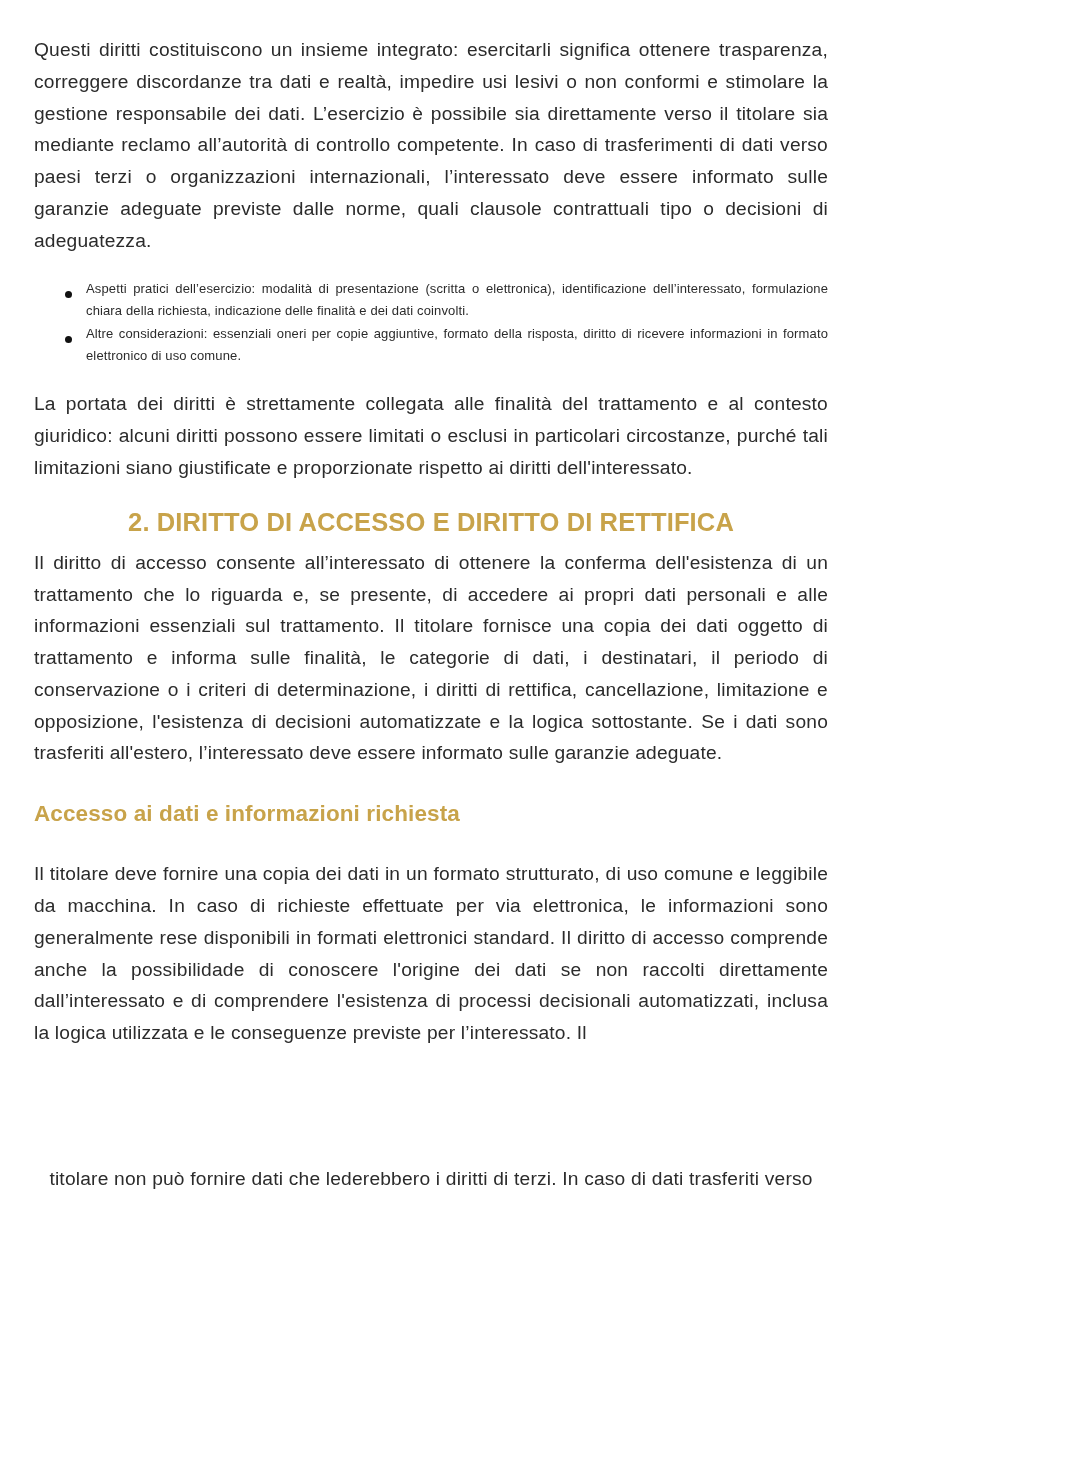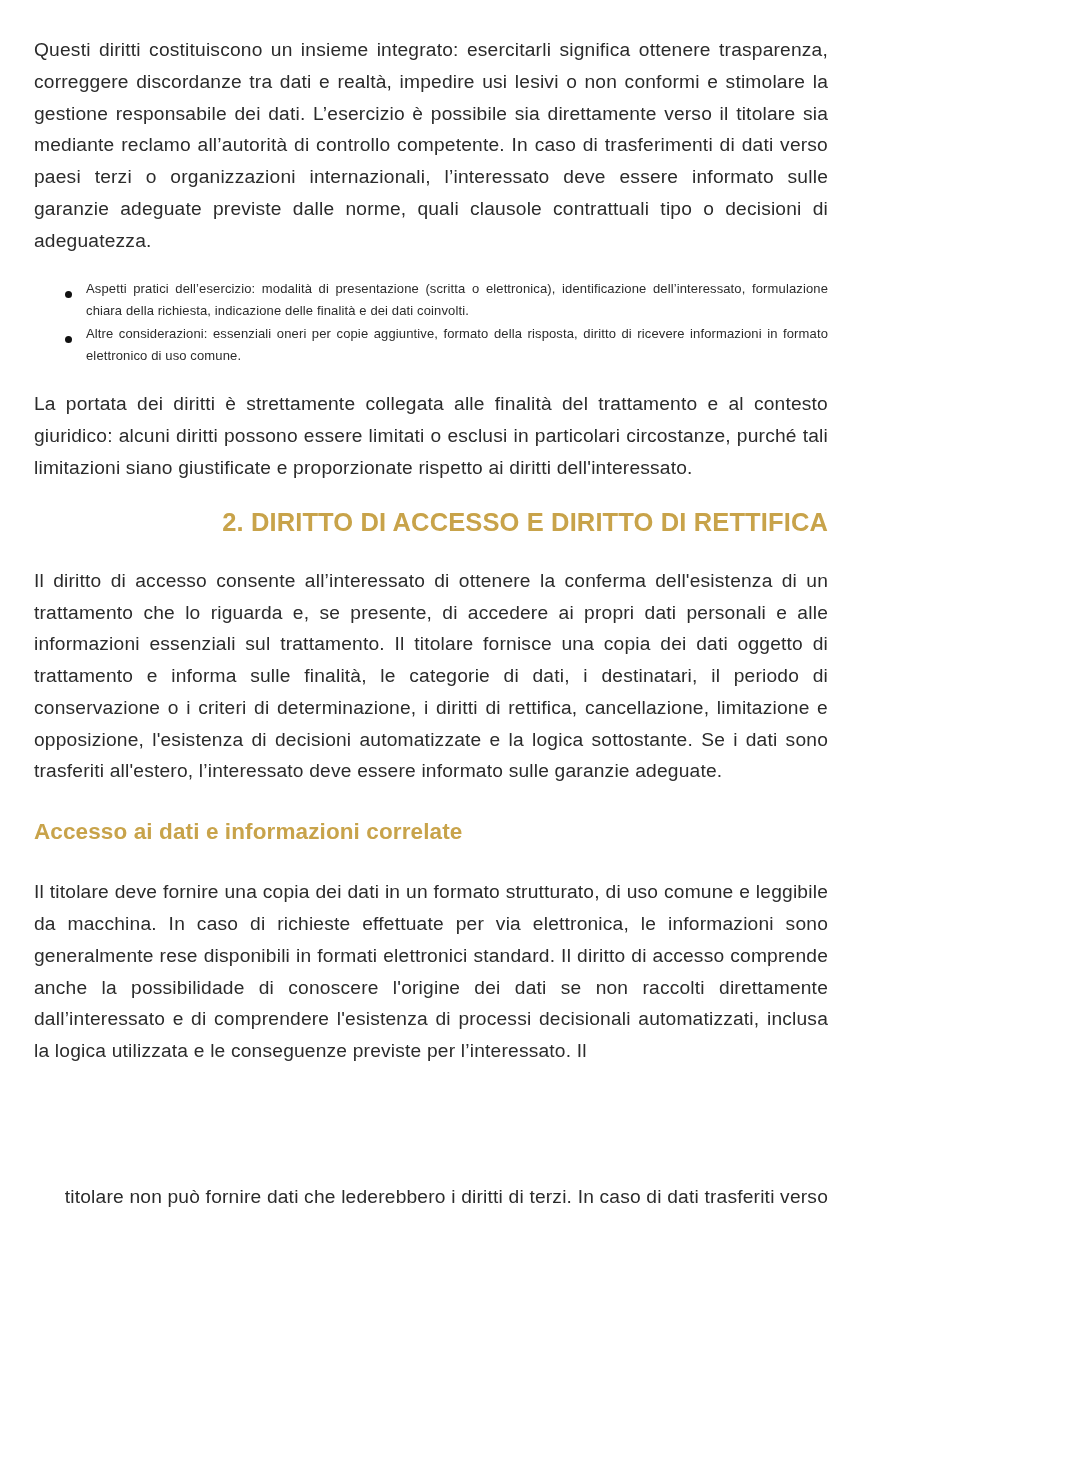--- a/index.html
+++ b/index.html
@@ -57,25 +57,25 @@
     position: absolute;
     left: 31px;
     top: 13px;
     width: 7px;
     height: 7px;
     border-radius: 50%;
     background: #111111;
   }
 
   h2.section-heading {
-    margin: 14px 0 26px 0;
+    margin: 14px 0 8px 0;
     font-size: 25.5px;
     line-height: 1.3;
     font-weight: 700;
-    text-align: right;
+    text-align: center;
     color: #c8a34a;
     letter-spacing: 0.005em;
   }
 
   h3.sub-heading {
     margin: 30px 0 30px 0;
     font-size: 22.5px;
     line-height: 1.3;
     font-weight: 700;
     text-align: left;
@@ -84,21 +84,21 @@
   }
 
   .page-gap {
     height: 92px;
   }
 
   p.orphan-line {
     margin: 0;
     font-size: 19.2px;
     line-height: 1.655;
-    text-align: right;
+    text-align: center;
     color: #2b2b2b;
     letter-spacing: 0.01em;
   }
 </style>
 </head>
 <body>
 
 <div class="page">
 
   <p class="body">Questi diritti costituiscono un insieme integrato: esercitarli significa ottenere trasparenza, correggere discordanze tra dati e realtà, impedire usi lesivi o non conformi e stimolare la gestione responsabile dei dati. L’esercizio è possibile sia direttamente verso il titolare sia mediante reclamo all’autorità di controllo competente. In caso di trasferimenti di dati verso paesi terzi o organizzazioni internazionali, l’interessato deve essere informato sulle garanzie adeguate previste dalle norme, quali clausole contrattuali tipo o decisioni di adeguatezza.</p>
@@ -107,21 +107,21 @@
     <li>Aspetti pratici dell’esercizio: modalità di presentazione (scritta o elettronica), identificazione dell’interessato, formulazione chiara della richiesta, indicazione delle finalità e dei dati coinvolti.</li>
     <li>Altre considerazioni: essenziali oneri per copie aggiuntive, formato della risposta, diritto di ricevere informazioni in formato elettronico di uso comune.</li>
   </ul>
 
   <p class="body">La portata dei diritti è strettamente collegata alle finalità del trattamento e al contesto giuridico: alcuni diritti possono essere limitati o esclusi in particolari circostanze, purché tali limitazioni siano giustificate e proporzionate rispetto ai diritti dell'interessato.</p>
 
   <h2 class="section-heading">2. DIRITTO DI ACCESSO E DIRITTO DI RETTIFICA</h2>
 
   <p class="body">Il diritto di accesso consente all’interessato di ottenere la conferma dell'esistenza di un trattamento che lo riguarda e, se presente, di accedere ai propri dati personali e alle informazioni essenziali sul trattamento. Il titolare fornisce una copia dei dati oggetto di trattamento e informa sulle finalità, le categorie di dati, i destinatari, il periodo di conservazione o i criteri di determinazione, i diritti di rettifica, cancellazione, limitazione e opposizione, l'esistenza di decisioni automatizzate e la logica sottostante. Se i dati sono trasferiti all'estero, l’interessato deve essere informato sulle garanzie adeguate.</p>
 
-  <h3 class="sub-heading">Accesso ai dati e informazioni correlate</h3>
+  <h3 class="sub-heading">Accesso ai dati e informazioni richiesta</h3>
 
   <p class="body">Il titolare deve fornire una copia dei dati in un formato strutturato, di uso comune e leggibile da macchina. In caso di richieste effettuate per via elettronica, le informazioni sono generalmente rese disponibili in formati elettronici standard. Il diritto di accesso comprende anche la possibilidade di conoscere l'origine dei dati se non raccolti direttamente dall’interessato e di comprendere l'esistenza di processi decisionali automatizzati, inclusa la logica utilizzata e le conseguenze previste per l’interessato. Il</p>
 
   <div class="page-gap"></div>
 
   <p class="orphan-line">titolare non può fornire dati che lederebbero i diritti di terzi. In caso di dati trasferiti verso</p>
 
 </div>
 
 </body></html>

